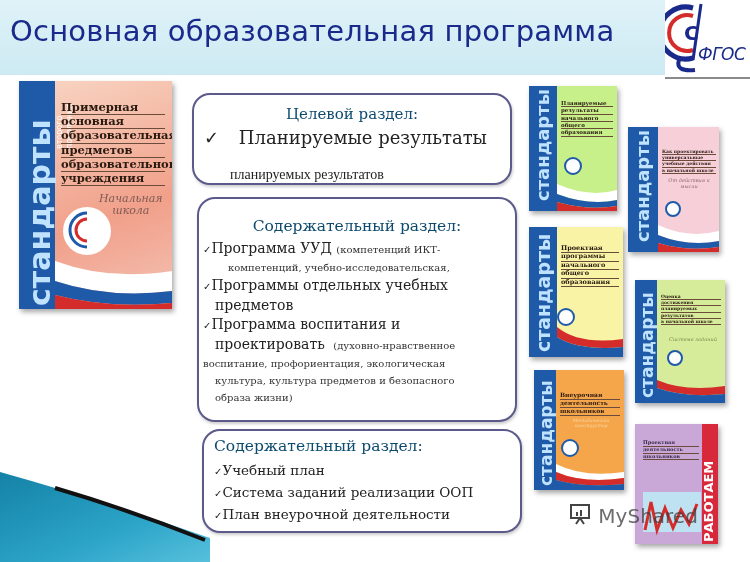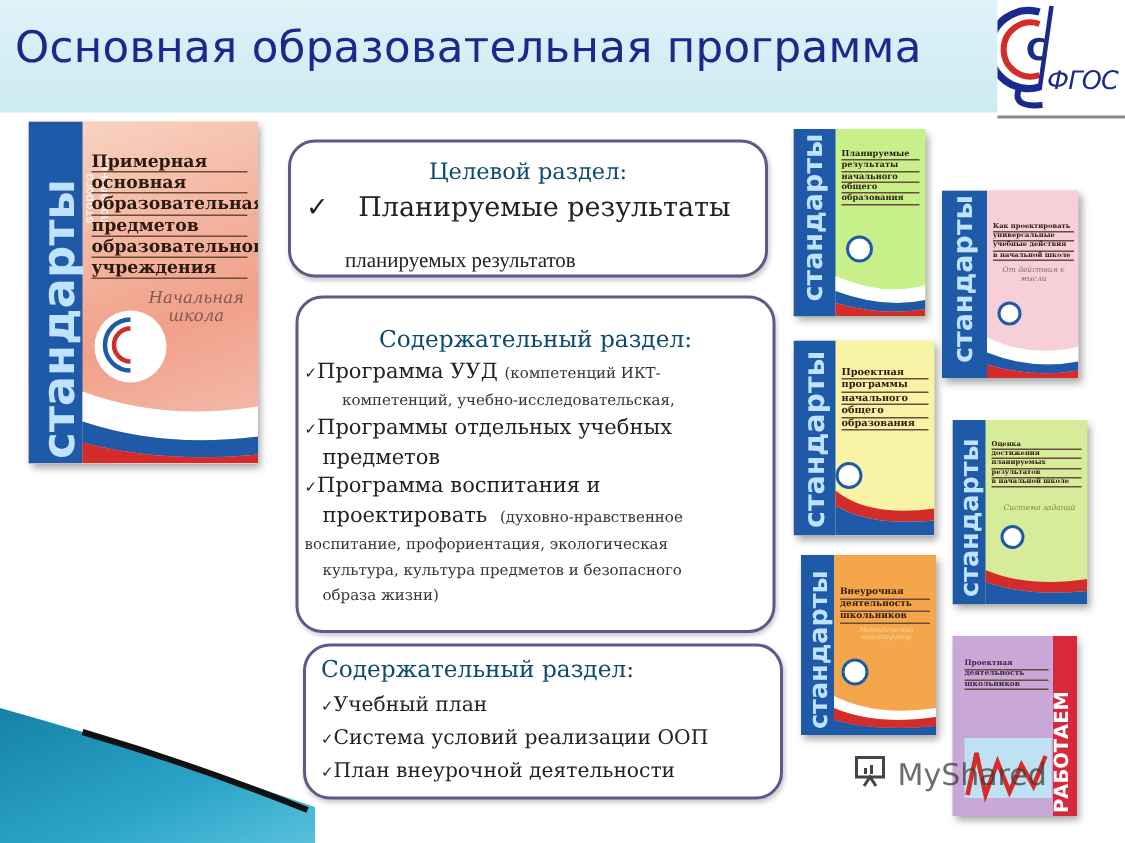--- a/index.html
+++ b/index.html
@@ -147,21 +147,21 @@
   </div>
 </div>
 
 <div class="section" style="left:202px;top:429px;width:320px;height:104px;">
   <div class="section-title" style="text-align:left;margin:6px 0 0 10px;font-size:15.5px;">Содержательный раздел:</div>
   <div style="position:absolute;left:10px;top:29px;">
     <div class="item" style="font-size:13.5px;line-height:20px;">
       <span style="font-size:10px;">✓</span><span>Учебный план</span>
     </div>
     <div class="item" style="font-size:13.5px;line-height:20px;">
-      <span style="font-size:10px;">✓</span><span>Система условий реализации ООП</span>
+      <span style="font-size:10px;">✓</span><span>Система заданий реализации ООП</span>
     </div>
     <div class="item" style="font-size:13.5px;line-height:20px;">
       <span style="font-size:10px;">✓</span><span>План внеурочной деятельности</span>
     </div>
   </div>
 </div>
 
 <div class="book" style="left:529px;top:86px;width:88px;height:125px;background:#c8f08a;">
   <div class="spine" style="width:28px;"></div>
   <div class="spine-text" style="left:3px;top:115px;font-size:18px;">стандарты</div>

